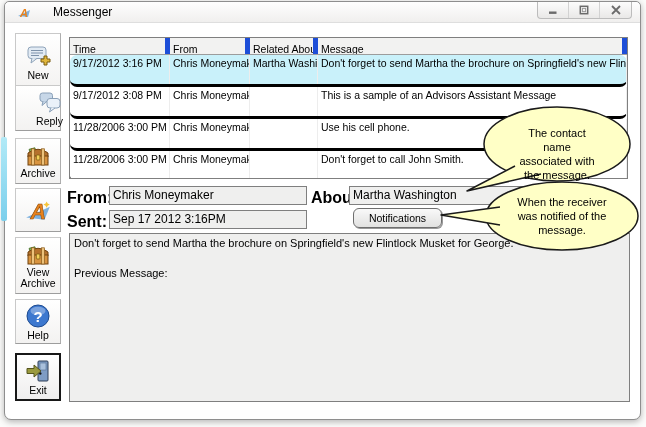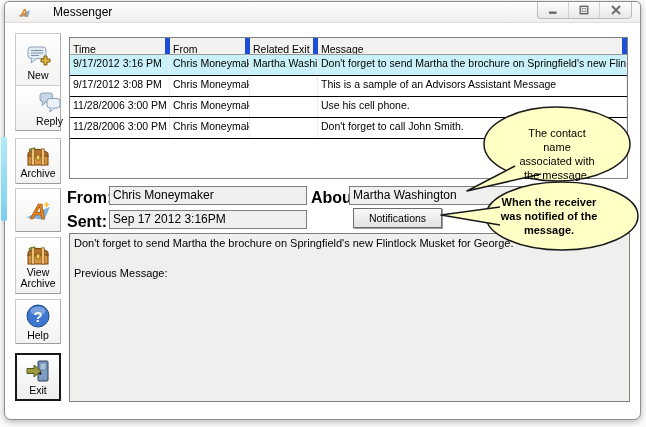--- a/index.html
+++ b/index.html
@@ -31,21 +31,21 @@
   .tile .lbl { font-size:10.5px; line-height:11px; text-align:center; }
   #tile-exit { border:2px solid #181818; background:linear-gradient(#ffffff,#efeeee); }
 
   
   .grid { position:absolute; left:64px; top:35px; width:559px; height:142px;
     background:#ffffff; border:1px solid #7f7f7f; overflow:hidden; z-index:11; }
   .grid-head { display:flex; height:17px; background:#f2f2f1;
     border-bottom:1px solid #9c9c9c; }
   .gh-cell { font-size:10.5px; line-height:15px; padding:4px 3px;
     border-right:5px solid #1d4ed8; white-space:nowrap; overflow:hidden; }
-  .grid-row { display:flex; height:21px; border-bottom:1px solid #000000; background:#fff; }
+  .grid-row { display:flex; height:32px; border-bottom:3px solid #000000; background:#fff;border-radius:7px; }
   .grid-row.selected { background:#c9f1fa; }
   .gr-cell { font-size:10.5px; line-height:16px; padding:0 3px;
     border-right:1px solid #ededed; white-space:nowrap; overflow:hidden; }
   .c0{width:100px;flex:none} .c1{width:80px;flex:none} .c2{width:68px;flex:none} .c3{flex:1}
 
   
   .flabel { position:absolute; font-size:16px; font-weight:bold; width:40px;
     text-align:right; z-index:11; }
   .fld { position:absolute; height:19px; background:#efefee; border:1px solid #7f7f7f;
     font-size:12px; line-height:17px; padding:0 3px; white-space:nowrap;
@@ -170,21 +170,21 @@
         <circle cx="15.3" cy="15.5" r="1.2" fill="#151515"></circle>
         <path d="M2,10.5 h7 v-3.5 l7,6 -7,6 v-3.5 h-7 z" fill="#9a9a3f" stroke="#55551e"></path>
       </svg>
       <span class="lbl">Exit</span>
     </div>
 
     <div class="grid">
       <div class="grid-head" id="grid-head">
           <div class="gh-cell c0">Time</div>
           <div class="gh-cell c1">From</div>
-          <div class="gh-cell c2">Related Exit</div>
+          <div class="gh-cell c2">Related About</div>
           <div class="gh-cell c3">Message</div>
         </div>
       <div id="grid-body">
           <div class="grid-row selected">
             <div class="gr-cell c0">9/17/2012 3:16 PM</div>
             <div class="gr-cell c1">Chris Moneymaker</div>
             <div class="gr-cell c2">Martha Washington</div>
             <div class="gr-cell c3">Don't forget to send Martha the brochure on Springfield's new Flintlock Musket for George.</div>
           </div>
           <div class="grid-row">
@@ -210,40 +210,40 @@
 
     <div class="flabel" style="left:62px;top:187px;">From:</div>
     <div class="fld" style="left:104px;top:184px;width:198px;">Chris Moneymaker</div>
 
     <div class="flabel" style="left:306px;top:187px;">About:</div>
     <div class="fld" style="left:344px;top:184px;width:246px;">Martha Washington</div>
 
     <div class="flabel" style="left:62px;top:211px;">Sent:</div>
     <div class="fld" style="left:104px;top:208px;width:198px;">Sep 17 2012  3:16PM</div>
 
-    <button class="btn" style="left:348px;top:206px;width:89px;height:20px;">Notifications</button>
+    <button class="btn" style="left:348px;top:206px;width:89px;height:20px;border-radius:6px;">Notifications</button>
 
     <div class="msgbox">Don't forget to send Martha the brochure on Springfield's new Flintlock Musket for George.
 
 Previous Message:</div>
 
     <svg class="callout-svg">
       <g>
         <ellipse cx="552" cy="142" rx="73" ry="37" fill="#ffffc6" stroke="#1a1a1a" stroke-width="1.5"></ellipse>
         <path d="M 510,164 L 462,189 L 536,172" fill="#ffffc6" stroke="#1a1a1a" stroke-width="1.5" stroke-linejoin="round"></path>
       </g>
       <g>
         <ellipse cx="557" cy="214" rx="76" ry="34" fill="#ffffc6" stroke="#1a1a1a" stroke-width="1.5"></ellipse>
         <path d="M 495,205 L 436,213 L 495,223" fill="#ffffc6" stroke="#1a1a1a" stroke-width="1.5" stroke-linejoin="round"></path>
       </g>
     </svg>
     <div class="callout-text" style="left:487px;top:114px;width:130px;margin-top:10px;">The contact
 name
 associated with
 the message.</div>
-    <div class="callout-text" style="left:476px;top:193px;width:136px;font-weight:bold;">When the receiver
+    <div class="callout-text" style="left:489px;top:193px;width:136px;">When the receiver
 was notified of the
 message.</div>
 
   </div>
 
   <div class="cyan-strip"></div>
 </div>
 
 </body></html>

